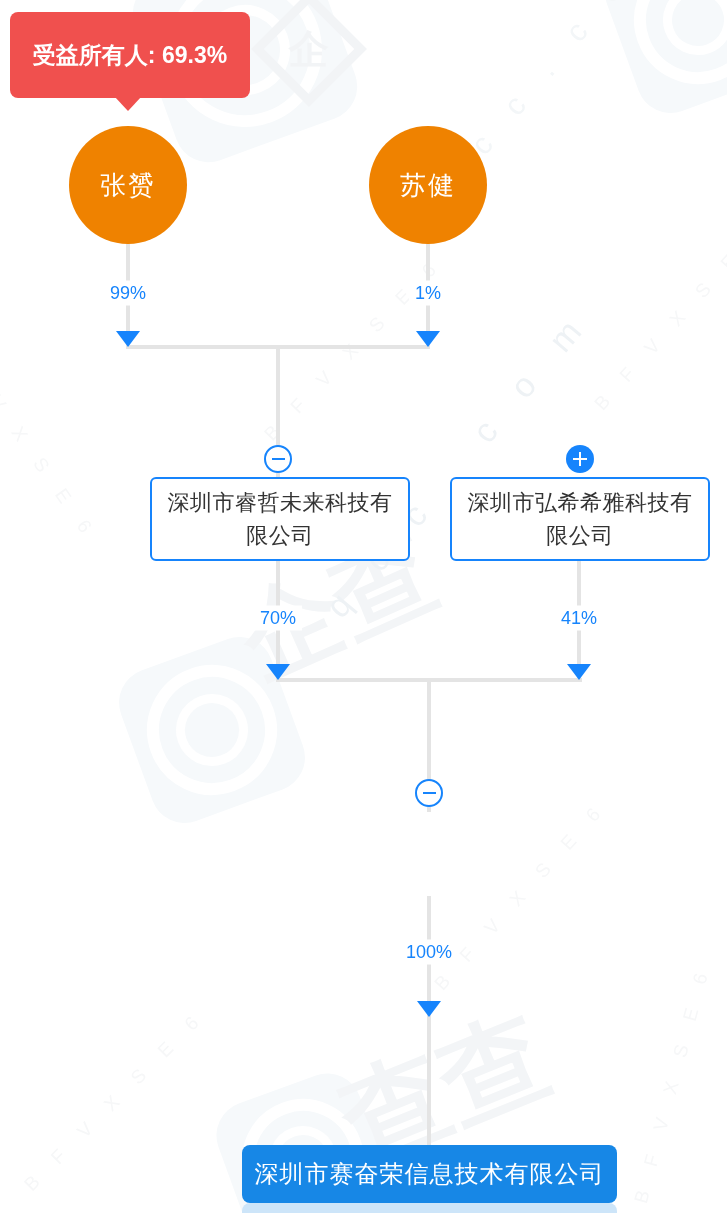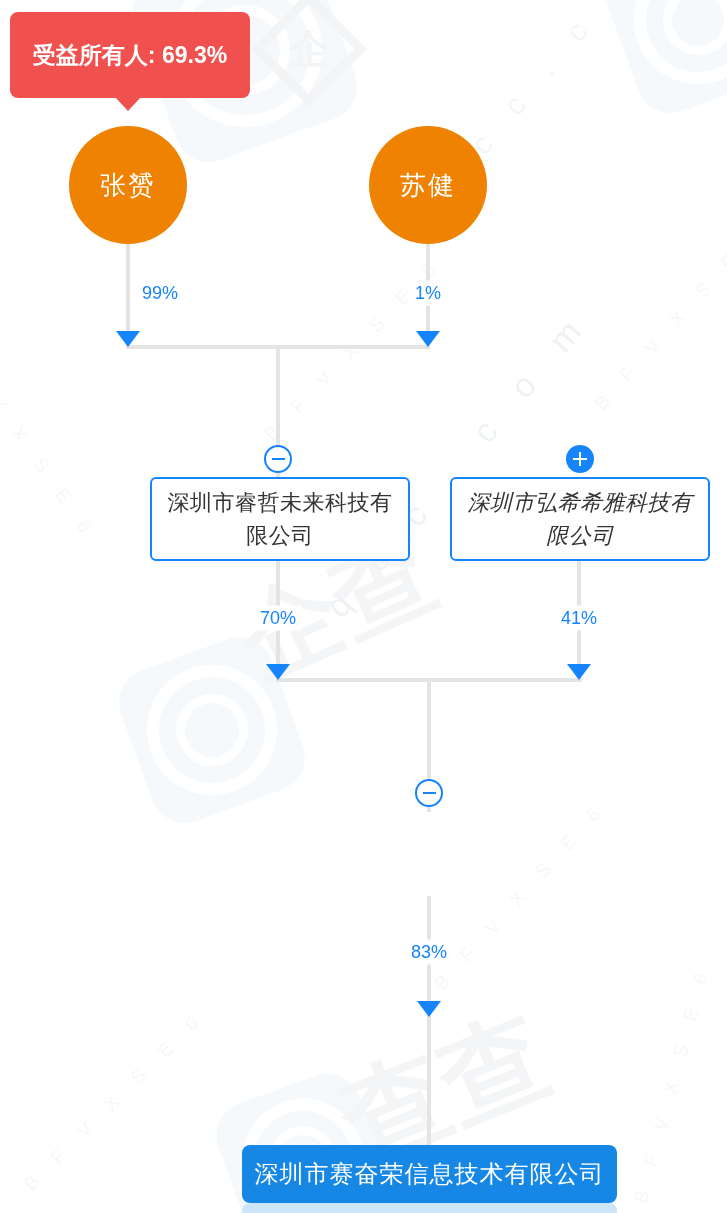--- a/index.html
+++ b/index.html
@@ -94,46 +94,46 @@
   <div class="line" style="left:427px;top:678px;width:4px;height:134px;"></div>
 
   <div class="line" style="left:427px;top:896px;width:4px;height:249px;"></div>
 
   <div class="arrow-down" style="left:116px;top:331px;"></div>
   <div class="arrow-down" style="left:416px;top:331px;"></div>
   <div class="arrow-down" style="left:266px;top:664px;"></div>
   <div class="arrow-down" style="left:567px;top:664px;"></div>
   <div class="arrow-down" style="left:417px;top:1001px;"></div>
 
-  <div class="pct" style="left:128px;top:293px;margin-left:32px;">99%</div>
+  <div class="pct" style="left:128px;top:293px;">99%</div>
   <div class="pct" style="left:428px;top:293px;">1%</div>
   <div class="pct" style="left:278px;top:618px;">70%</div>
   <div class="pct" style="left:579px;top:618px;">41%</div>
-  <div class="pct" style="left:429px;top:952px;">83%</div>
+  <div class="pct" style="left:429px;top:952px;">100%</div>
 
   <div class="badge">
     <div>受益所有人: 69.3%</div>
   </div>
   <div class="badge-pointer"></div>
 
   <div class="person" style="left:369px;top:126px;">苏健</div>
   <div class="person" style="left:69px;top:126px;">张赟</div>
 
   <div class="toggle minus" style="left:264px;top:445px;">
       <div class="bar-h"></div>
     </div>
   <div class="company-box" style="left:150px;top:477px;width:260px;height:84px;">
     <span>深圳市睿哲未来科技有限公司</span>
   </div>
 
   <div class="toggle plus" style="left:566px;top:445px;">
       <div class="bar-h"></div>
       <div class="bar-v"></div>
     </div>
-  <div class="company-box" style="left:450px;top:477px;width:260px;height:84px;font-style:italic;">
+  <div class="company-box" style="left:450px;top:477px;width:260px;height:84px;">
     <span>深圳市弘希希雅科技有限公司</span>
   </div>
 
   <div class="toggle minus" style="left:415px;top:779px;">
       <div class="bar-h"></div>
     </div>
 
   <div class="root-box">
     <span>深圳市赛奋荣信息技术有限公司</span>
   </div>

